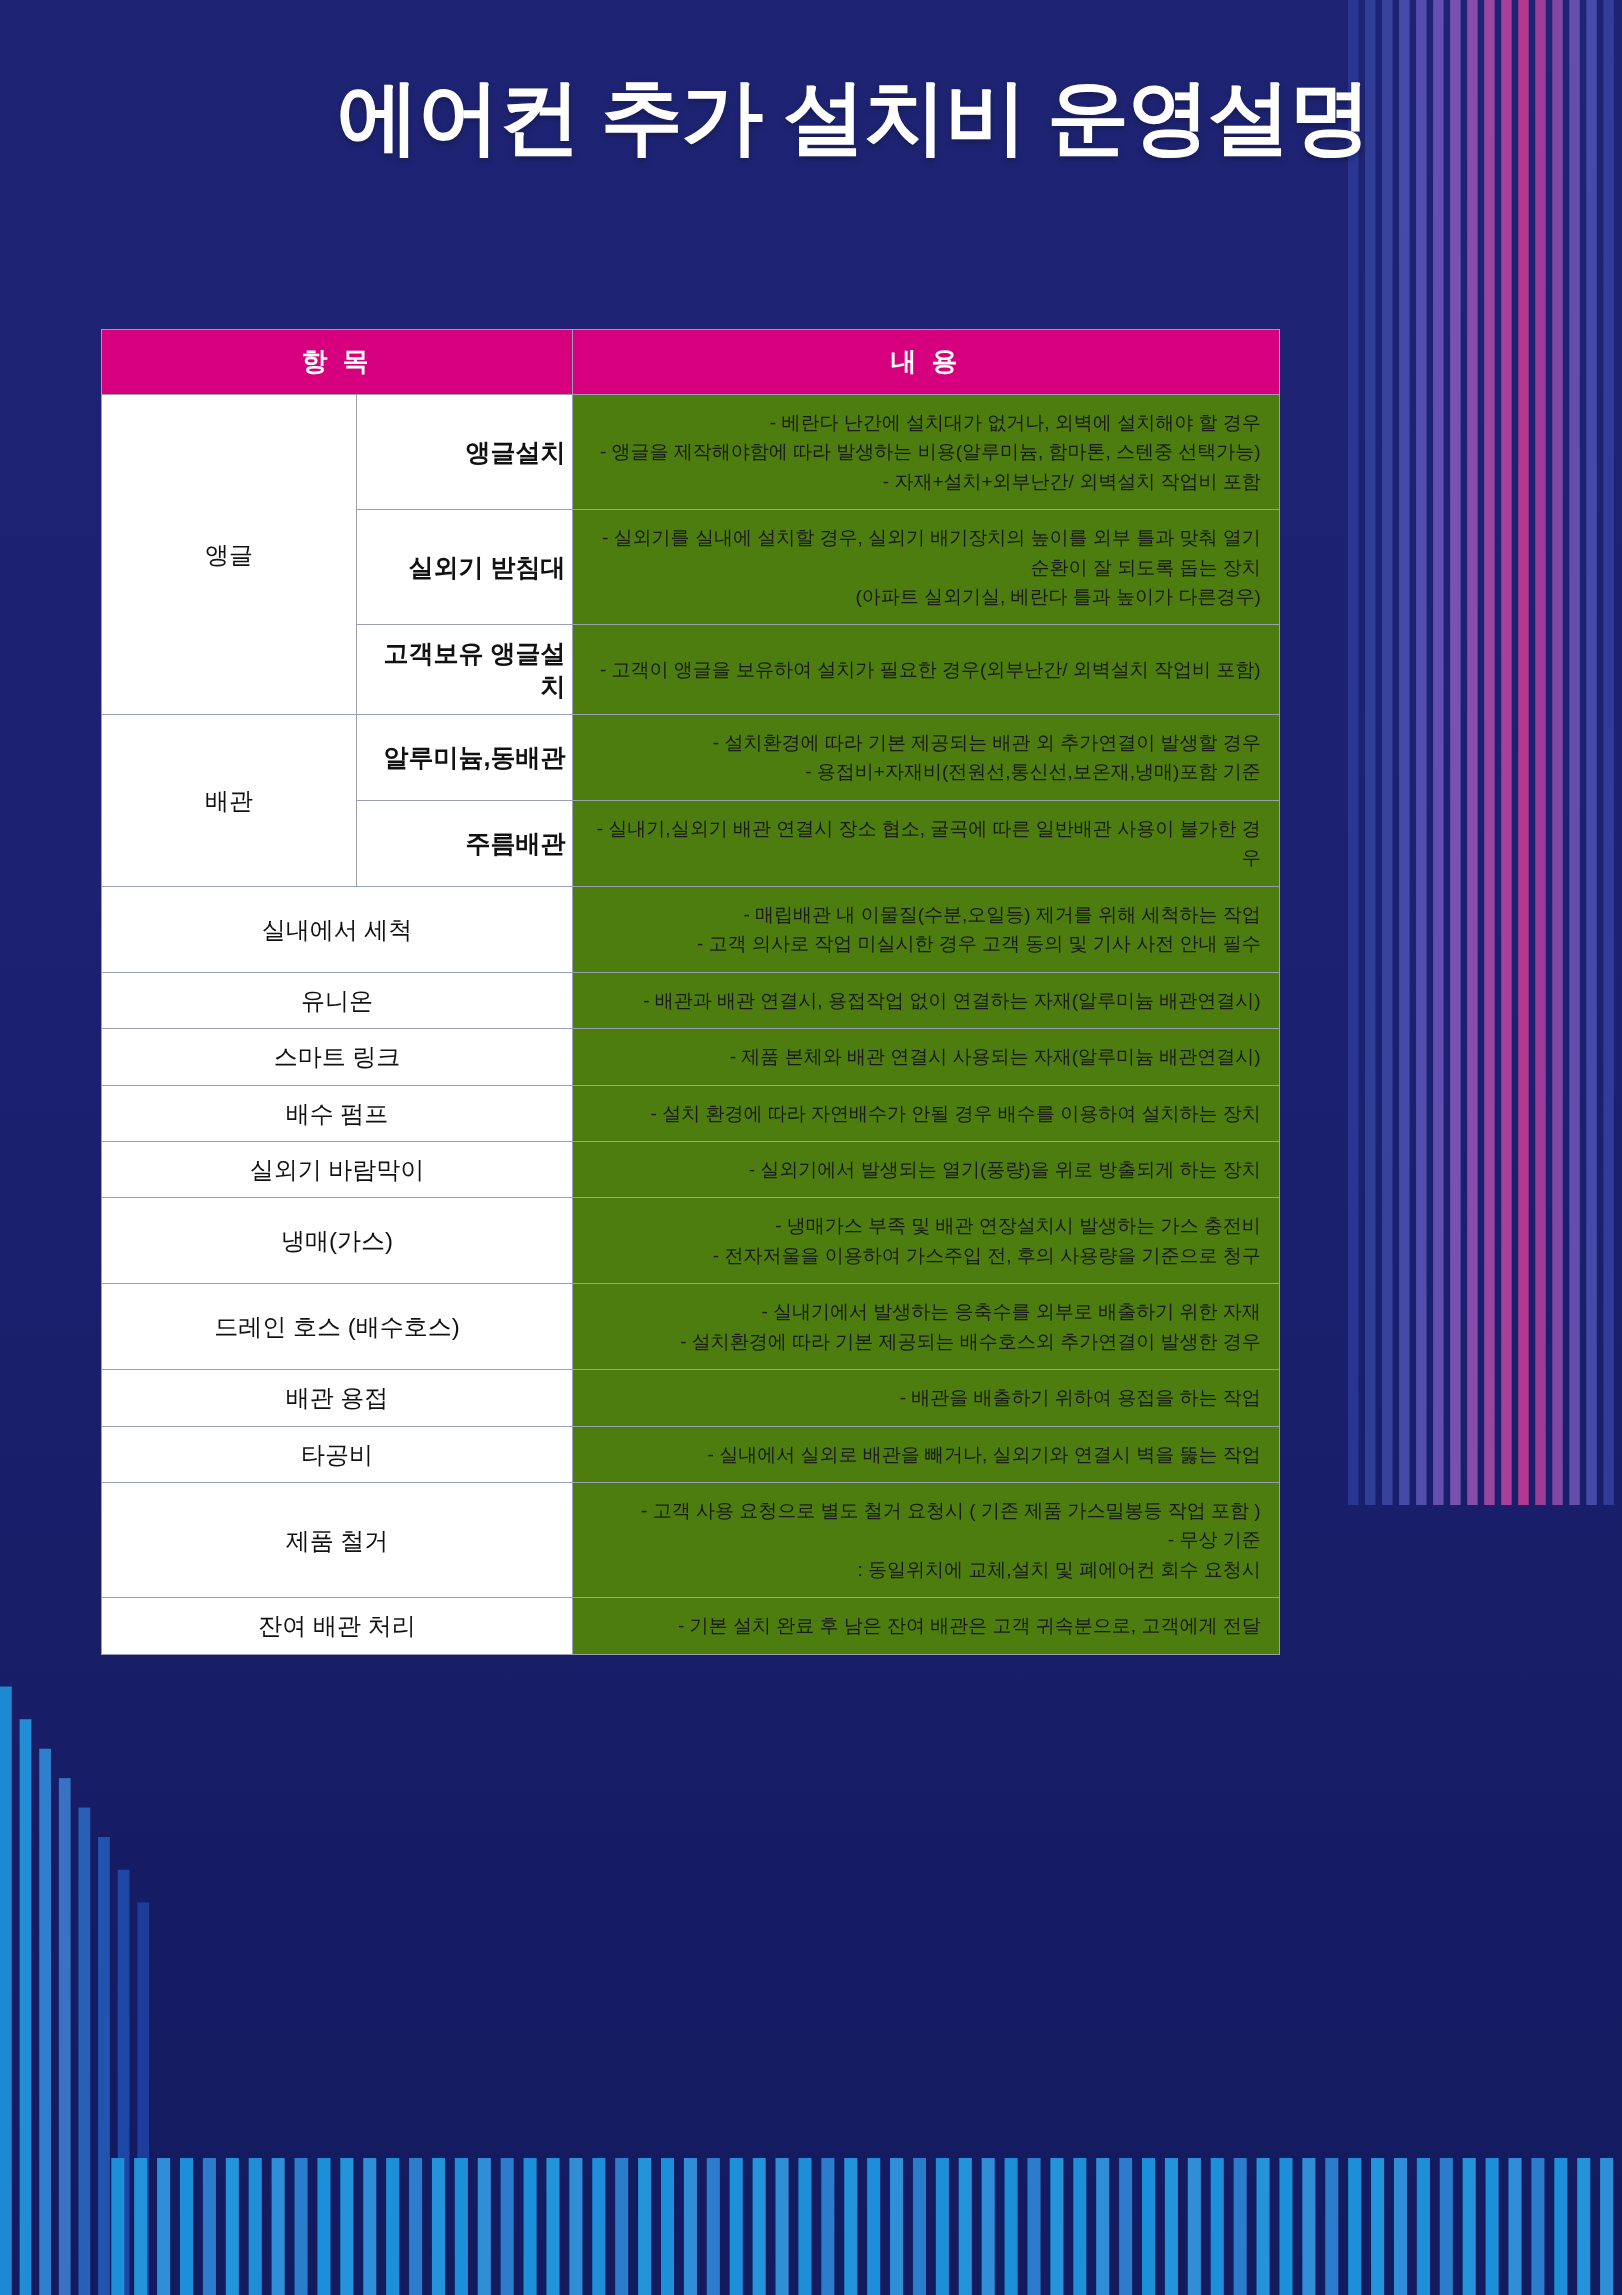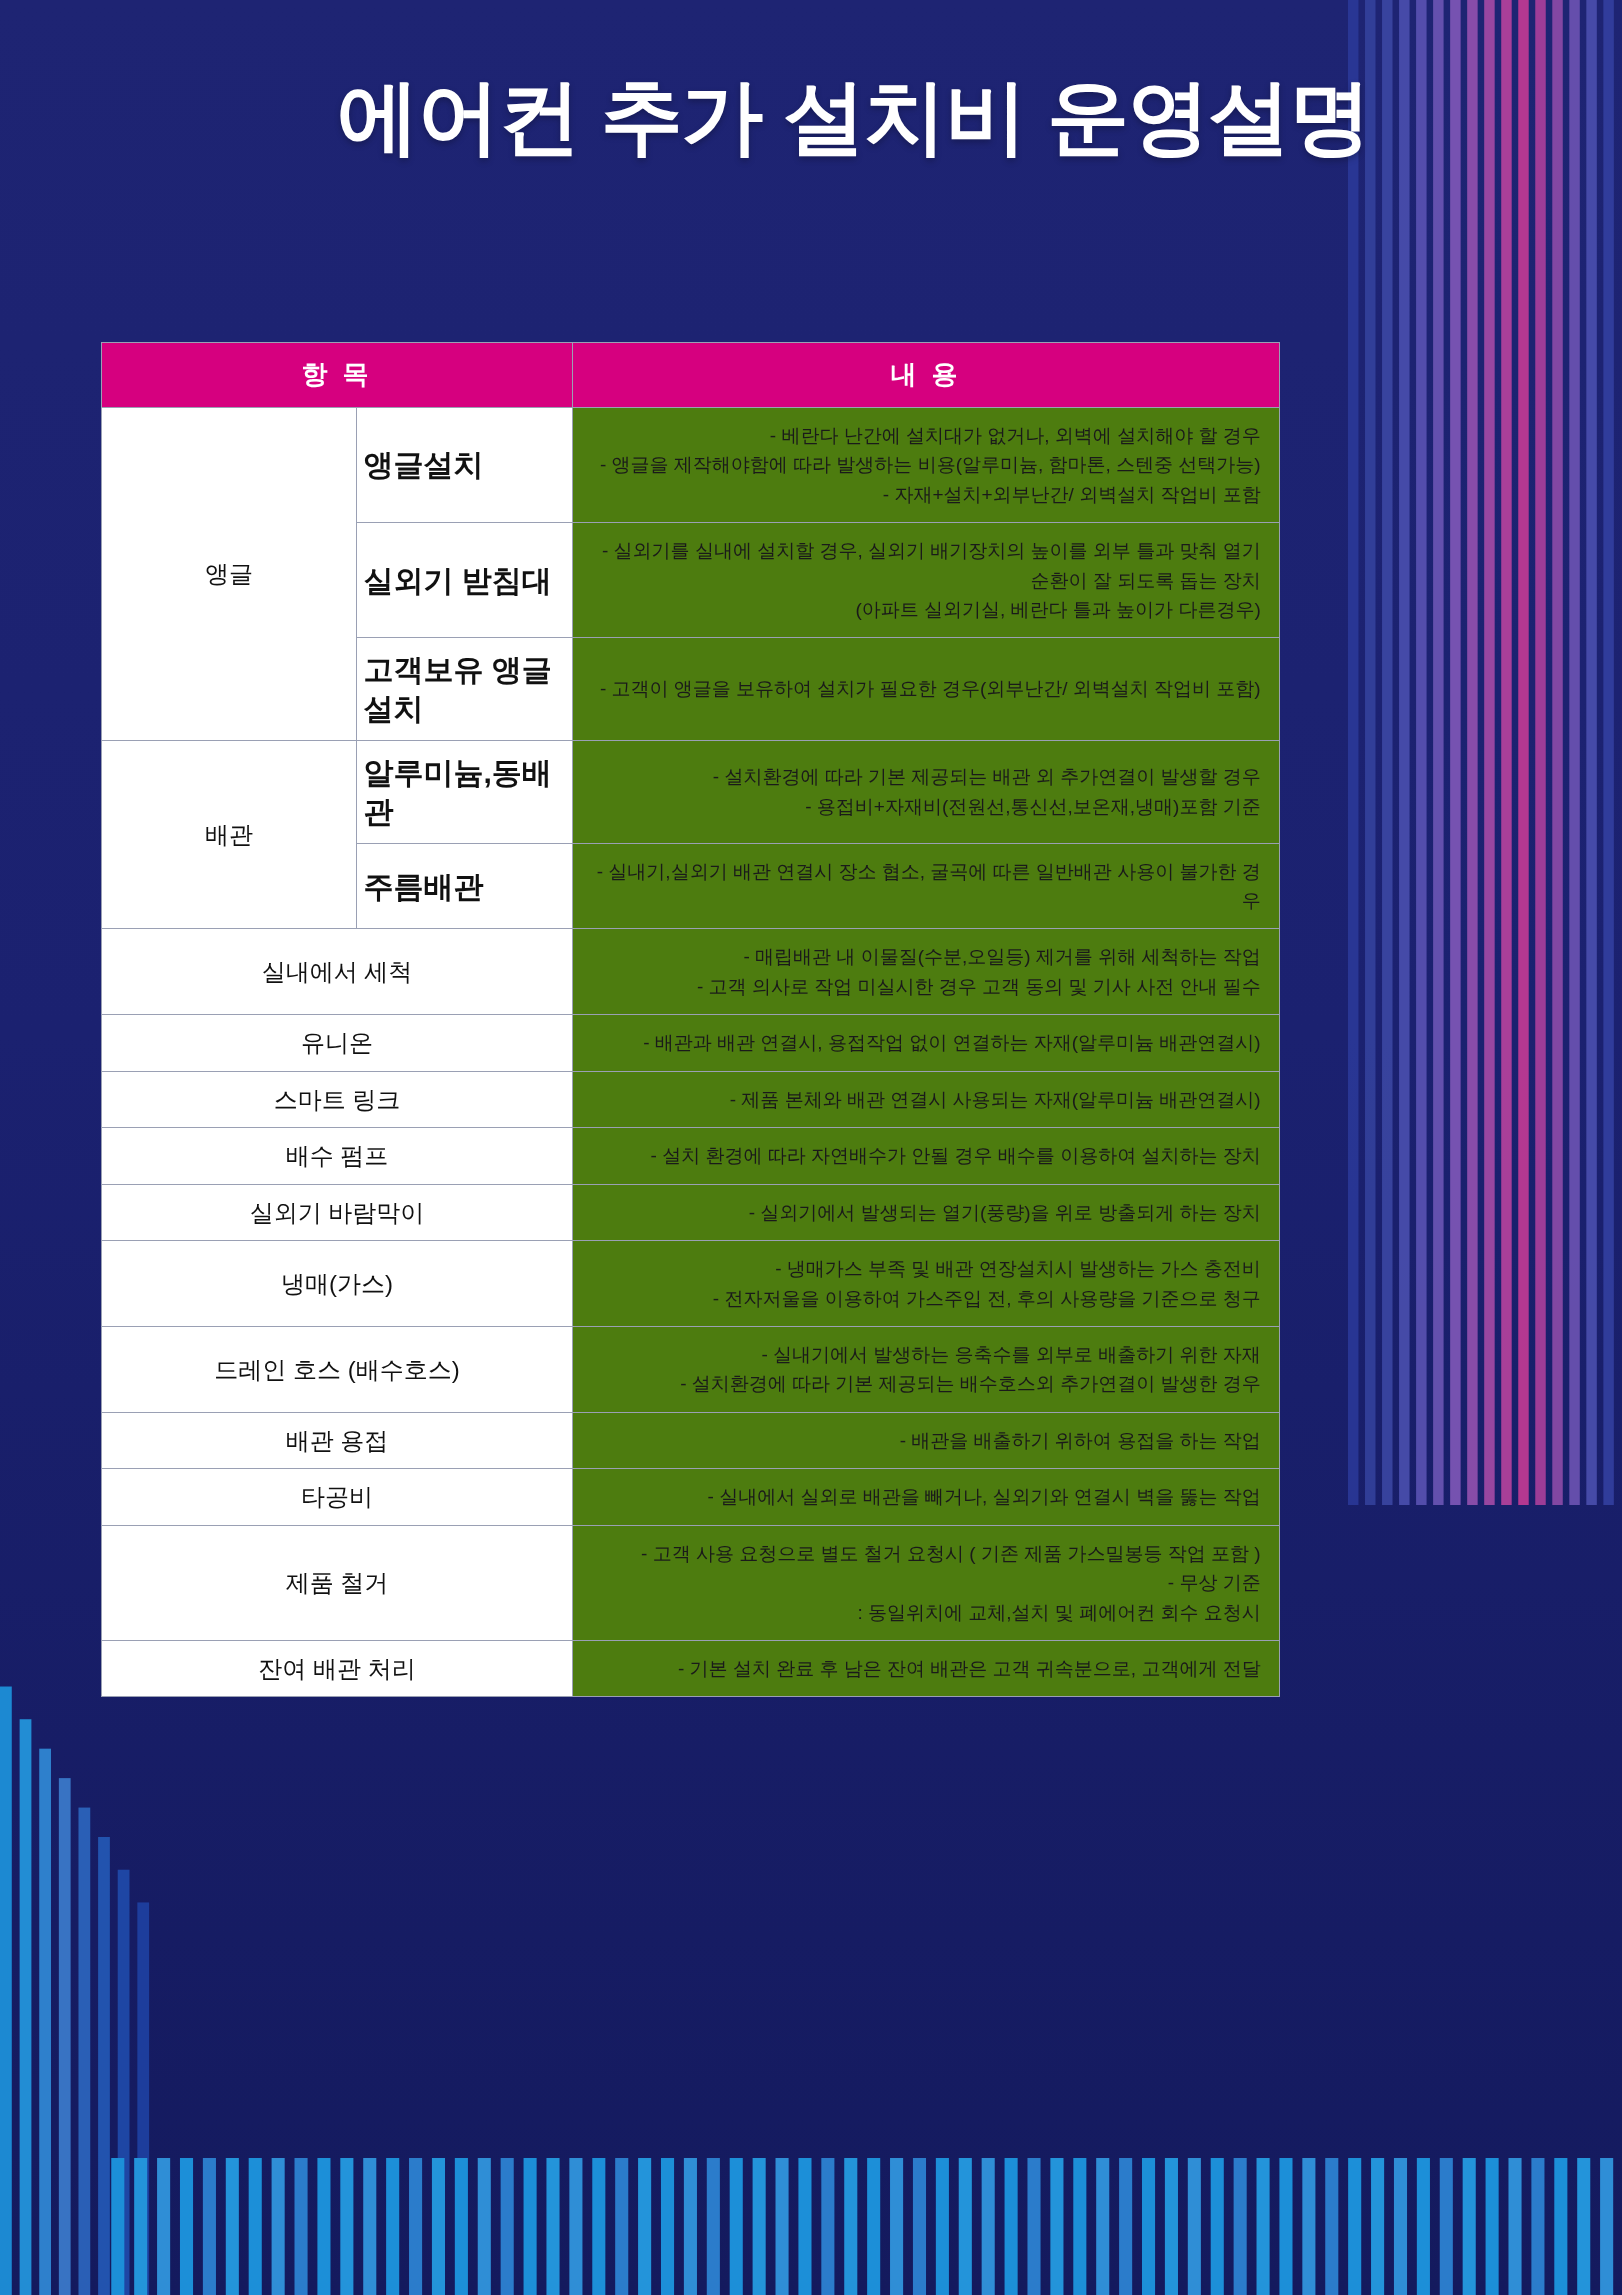--- a/index.html
+++ b/index.html
@@ -67,21 +67,21 @@
     margin-top: 25px;
     font-size: 30px;
     font-weight: bold;
     color: #ffffff;
     letter-spacing: -0.7px;
   }
 
   
   .table-wrap {
     position: absolute;
-    top: 342px;
+    top: 329px;
     left: 101px;
     width: 1179px;
     z-index: 6;
   }
   table.main {
     border-collapse: collapse;
     width: 100%;
     background: #ffffff;
     table-layout: fixed;
   }
@@ -101,24 +101,24 @@
     font-size: 24px;
     font-weight: normal;
     color: #111111;
     text-align: center;
     vertical-align: middle;
     padding: 11.8px 6.5px;
     line-height: 1.3;
     background: #ffffff;
   }
   .sub-cell {
-    font-size: 30px;
+    font-size: 25px;
     font-weight: bold;
     color: #111111;
-    text-align: left;
+    text-align: right;
     vertical-align: middle;
     padding: 11.8px 6.5px;
     line-height: 1.3;
     background: #ffffff;
   }
   .desc-cell {
     font-size: 19px;
     color: #1a1a1a;
     text-align: right;
     vertical-align: middle;

